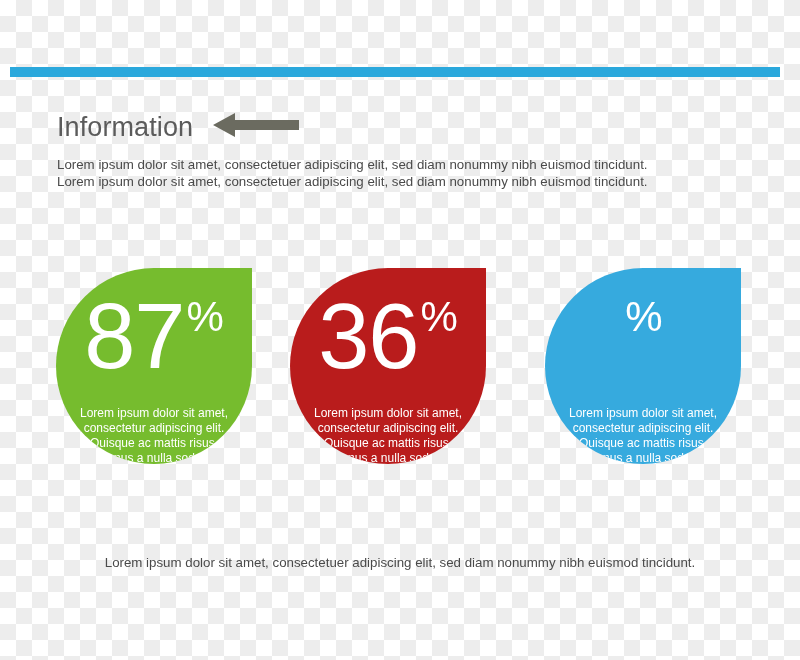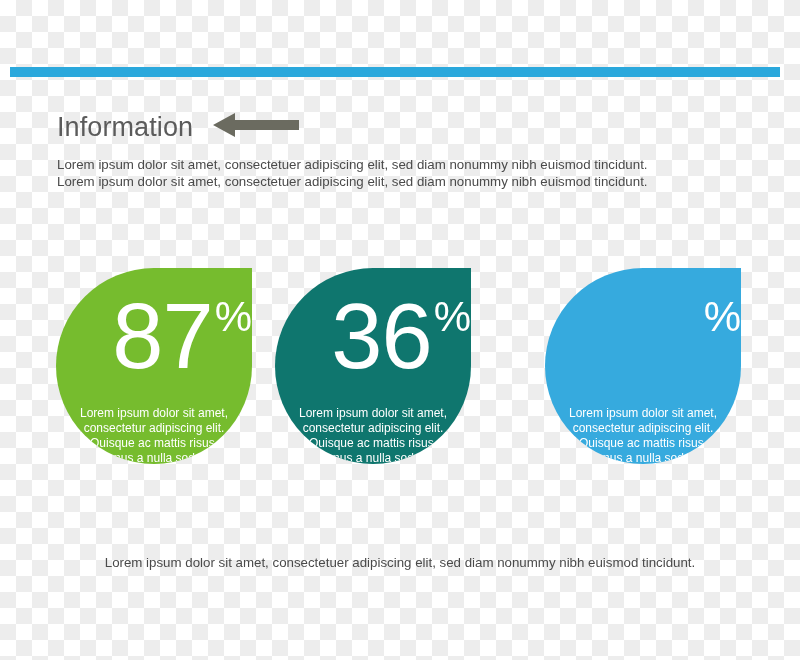--- a/index.html
+++ b/index.html
@@ -92,21 +92,21 @@
     overflow: hidden;
   }
   .card-pct {
     position: absolute;
     left: 0;
     right: 0;
     top: 22px;
     height: 100px;
     display: flex;
     align-items: flex-start;
-    justify-content: flex-end;
+    justify-content: center;
     color: #ffffff;
   }
   .card-pct .num {
     font-size: 92px;
     font-weight: 300;
     line-height: 92px;
     letter-spacing: -1px;
   }
   .card-pct .sym {
     font-size: 42px;
@@ -161,21 +161,21 @@
 <div id="cards-row">
 
   <div class="card" style="left: 56px; background: rgb(118, 188, 46);">
     <div class="card-pct">
       <span class="num">87</span>
       <span class="sym">%</span>
     </div>
     <div class="card-caption">Lorem ipsum dolor sit amet, consectetur adipiscing elit. Quisque ac mattis risus. Vivamus a nulla sodales.</div>
   </div>
 
-  <div class="card" style="left: 275px; background: #0f766e;">
+  <div class="card" style="left: 290px; background: #b91c1c;">
     <div class="card-pct">
       <span class="num">36</span>
       <span class="sym">%</span>
     </div>
     <div class="card-caption">Lorem ipsum dolor sit amet, consectetur adipiscing elit. Quisque ac mattis risus. Vivamus a nulla sodales.</div>
   </div>
 
   <div class="card" style="left: 545px; background: rgb(54, 170, 222);">
     <div class="card-pct">
       <span class="sym">%</span>

